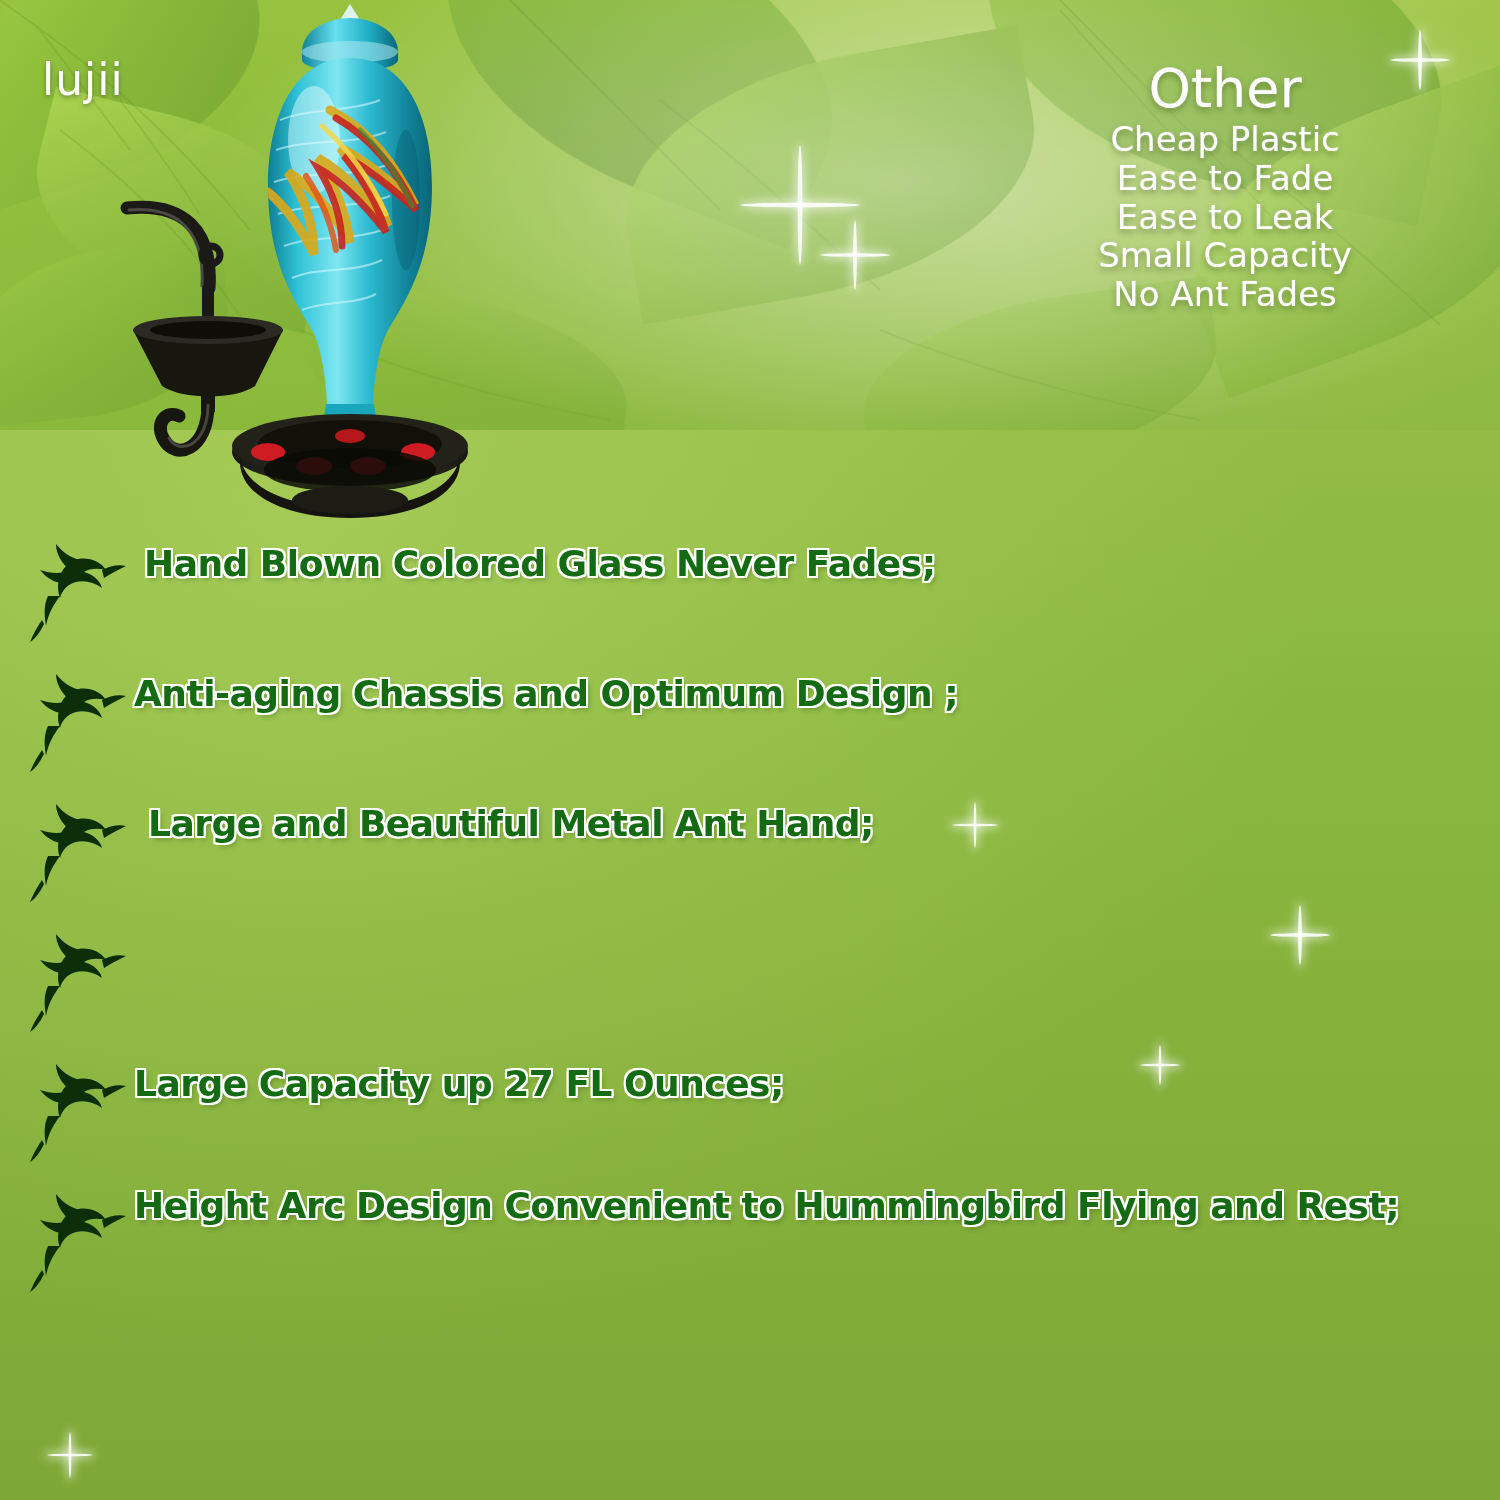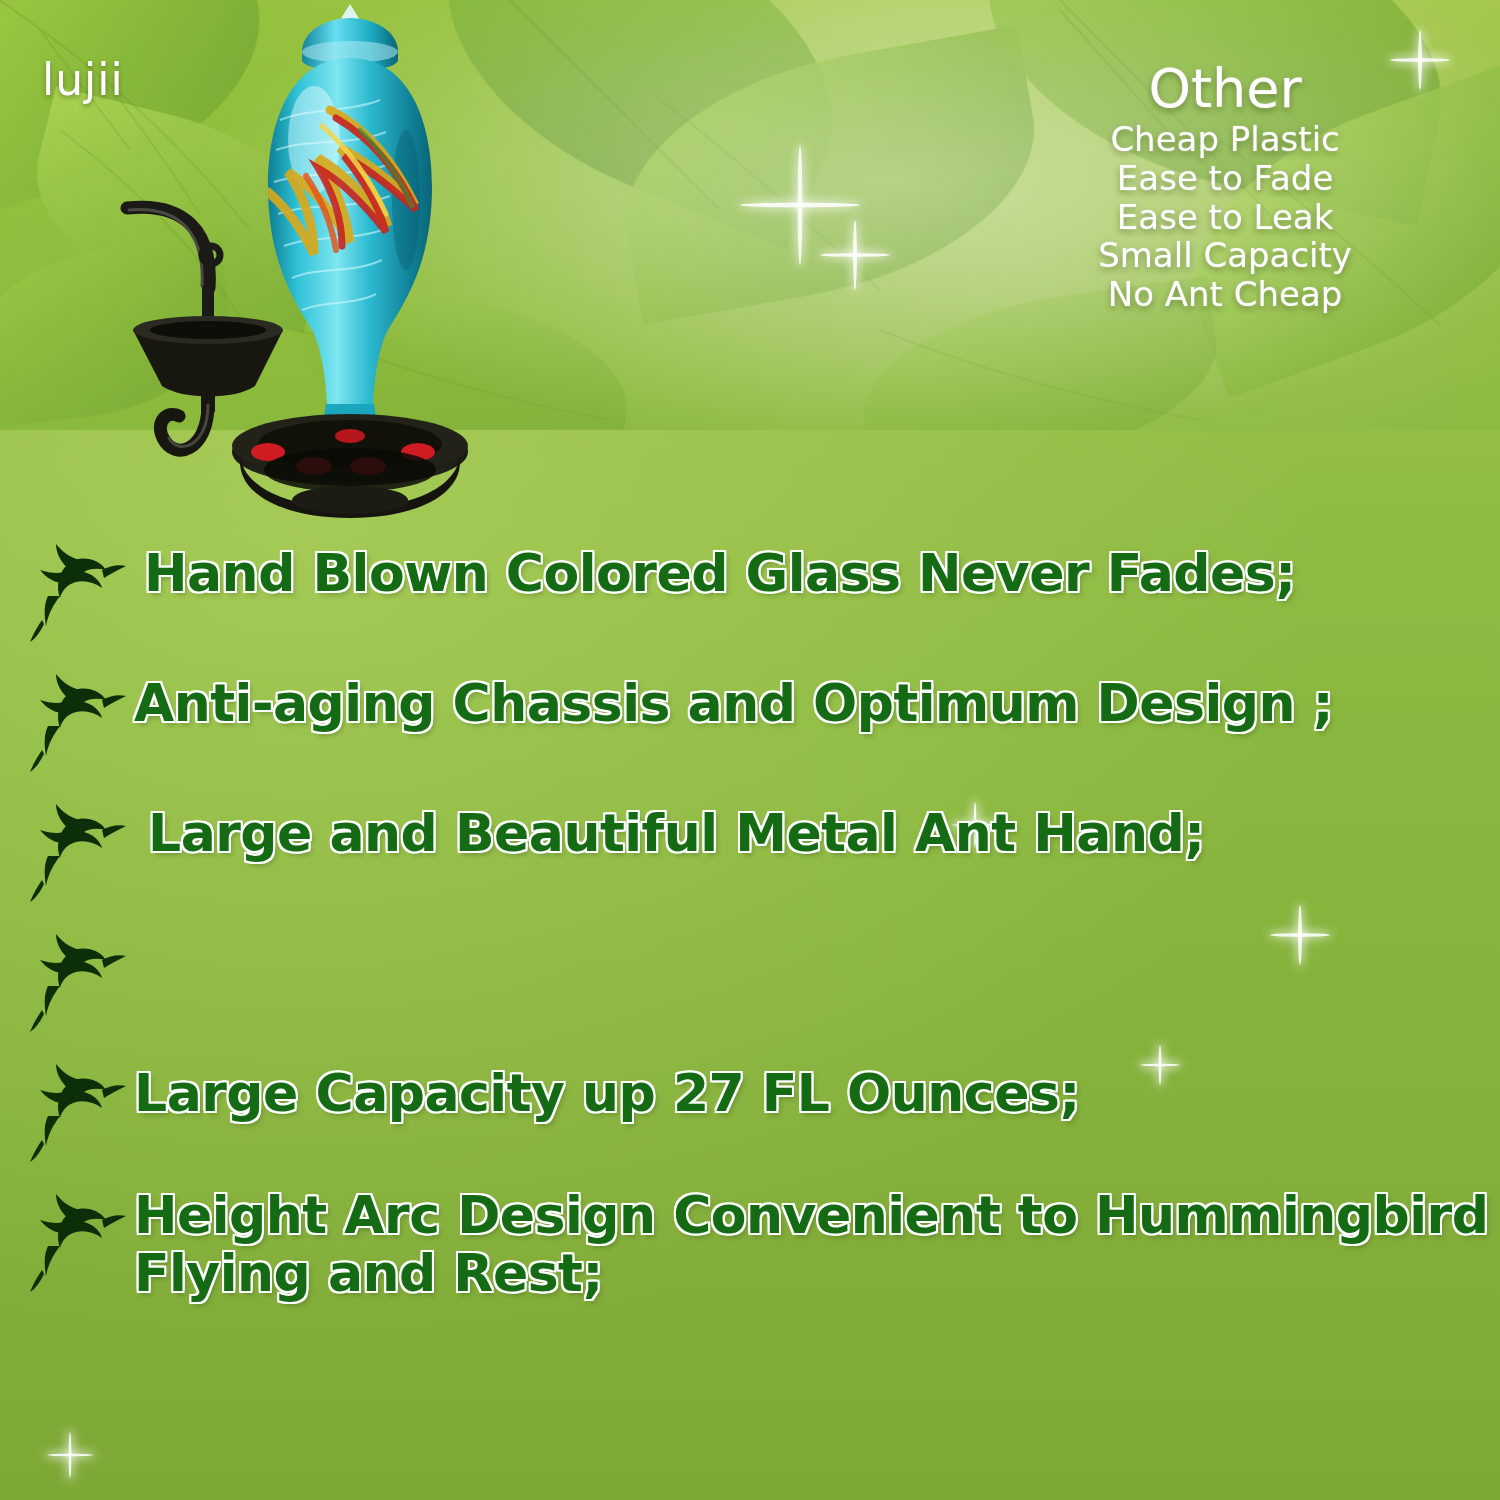--- a/index.html
+++ b/index.html
@@ -129,21 +129,21 @@
     flex: 0 0 120px;
     width: 120px;
     height: 118px;
     margin-left: 14px;
     margin-top: 6px;
   }
   .feature-text {
     flex: 1 1 auto;
     font-family: "DejaVu Sans", sans-serif;
     font-weight: bold;
-    font-size: 52px;
+    font-size: 36px;
     line-height: 1.12;
     color: #156b13;
     letter-spacing: -0.5px;
     padding-top: 24px;
     padding-right: 10px;
     text-shadow:
       2px 0 0 #ffffff, -2px 0 0 #ffffff, 0 2px 0 #ffffff, 0 -2px 0 #ffffff,
       2px 2px 0 #ffffff, -2px 2px 0 #ffffff, 2px -2px 0 #ffffff, -2px -2px 0 #ffffff,
       3px 4px 5px rgba(30,60,10,.28);
   }
@@ -292,21 +292,21 @@
     </svg>
   </div>
 
   <div class="other-block">
     <div class="other-title">Other</div>
     <ul class="other-list">
       <li>Cheap Plastic</li>
       <li>Ease to Fade</li>
       <li>Ease to Leak</li>
       <li>Small Capacity</li>
-      <li>No Ant Cheap</li>
+      <li>No Ant Fades</li>
     </ul>
   </div>
 
   <div class="features">
 
     <div class="feature-row f0">
       <svg class="bird-icon" viewBox="0 0 120 118">
         <g fill="#0c2f09">
           <path d="M60,34 C72,30 86,34 92,44 C84,42 76,42 70,46 C78,48 86,54 88,62 C80,56 70,54 62,56 C54,58 48,64 46,72 C42,62 44,48 52,40 Z"></path>
           <path d="M46,70 C40,78 34,88 32,100 C30,88 30,78 34,70 Z"></path>

